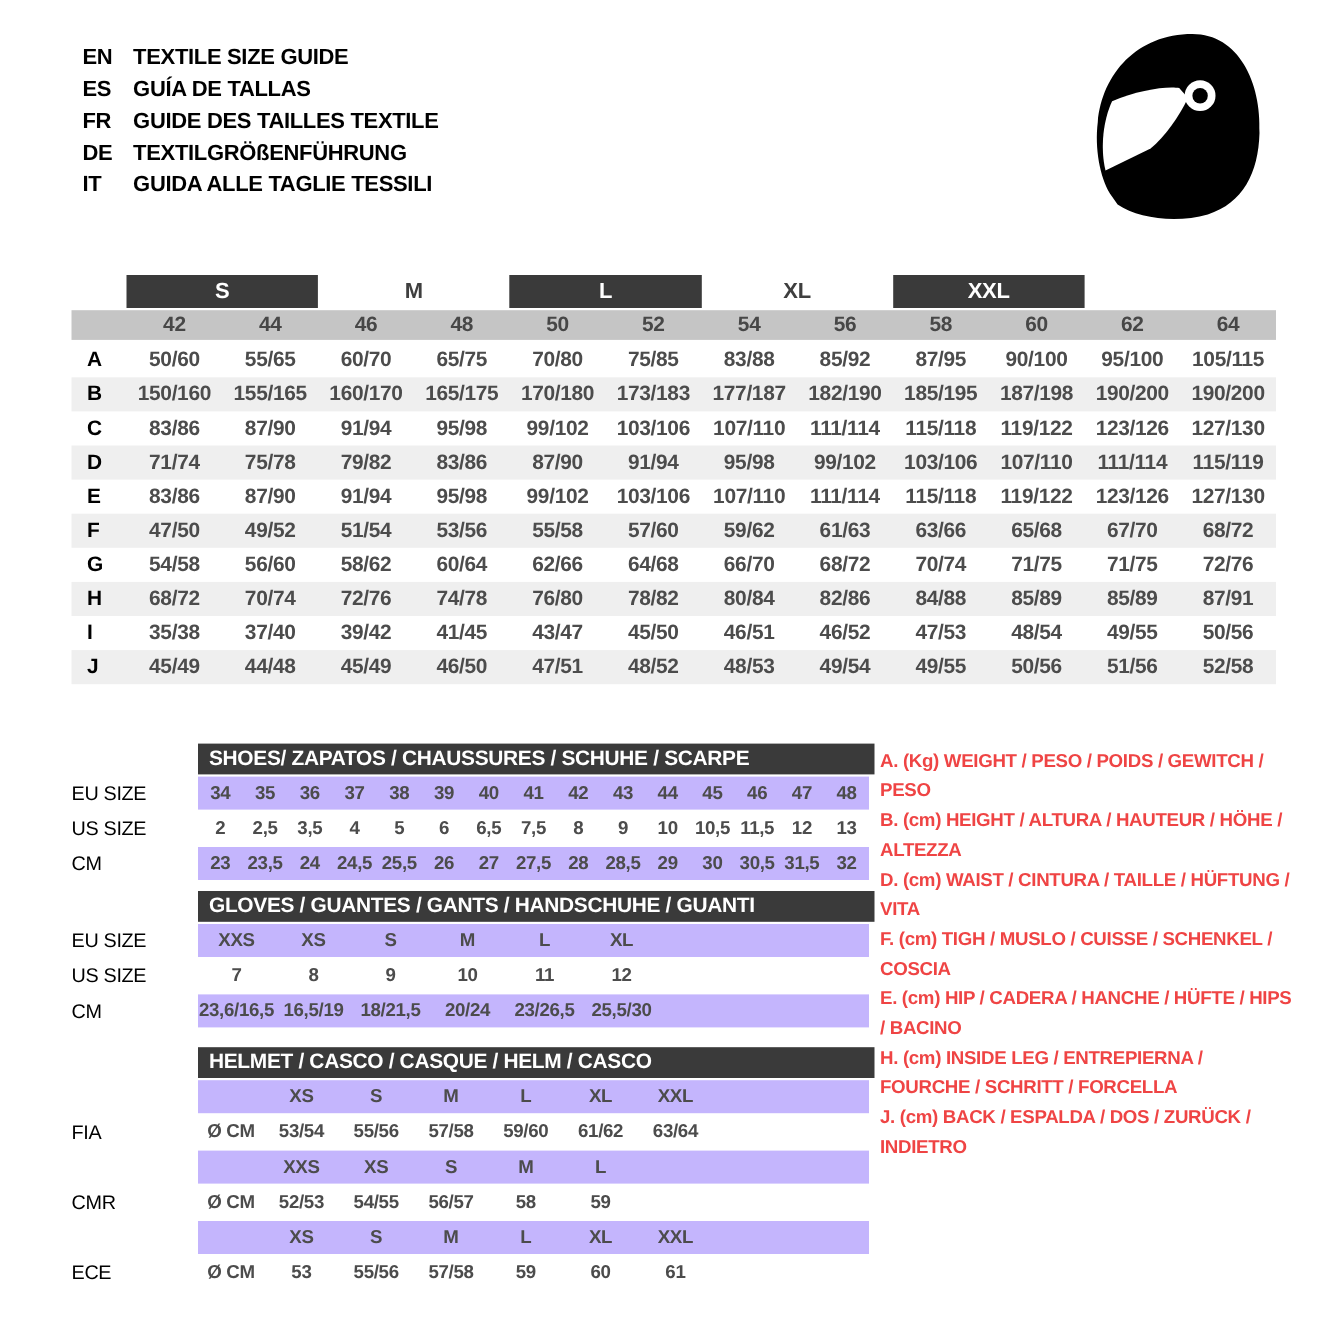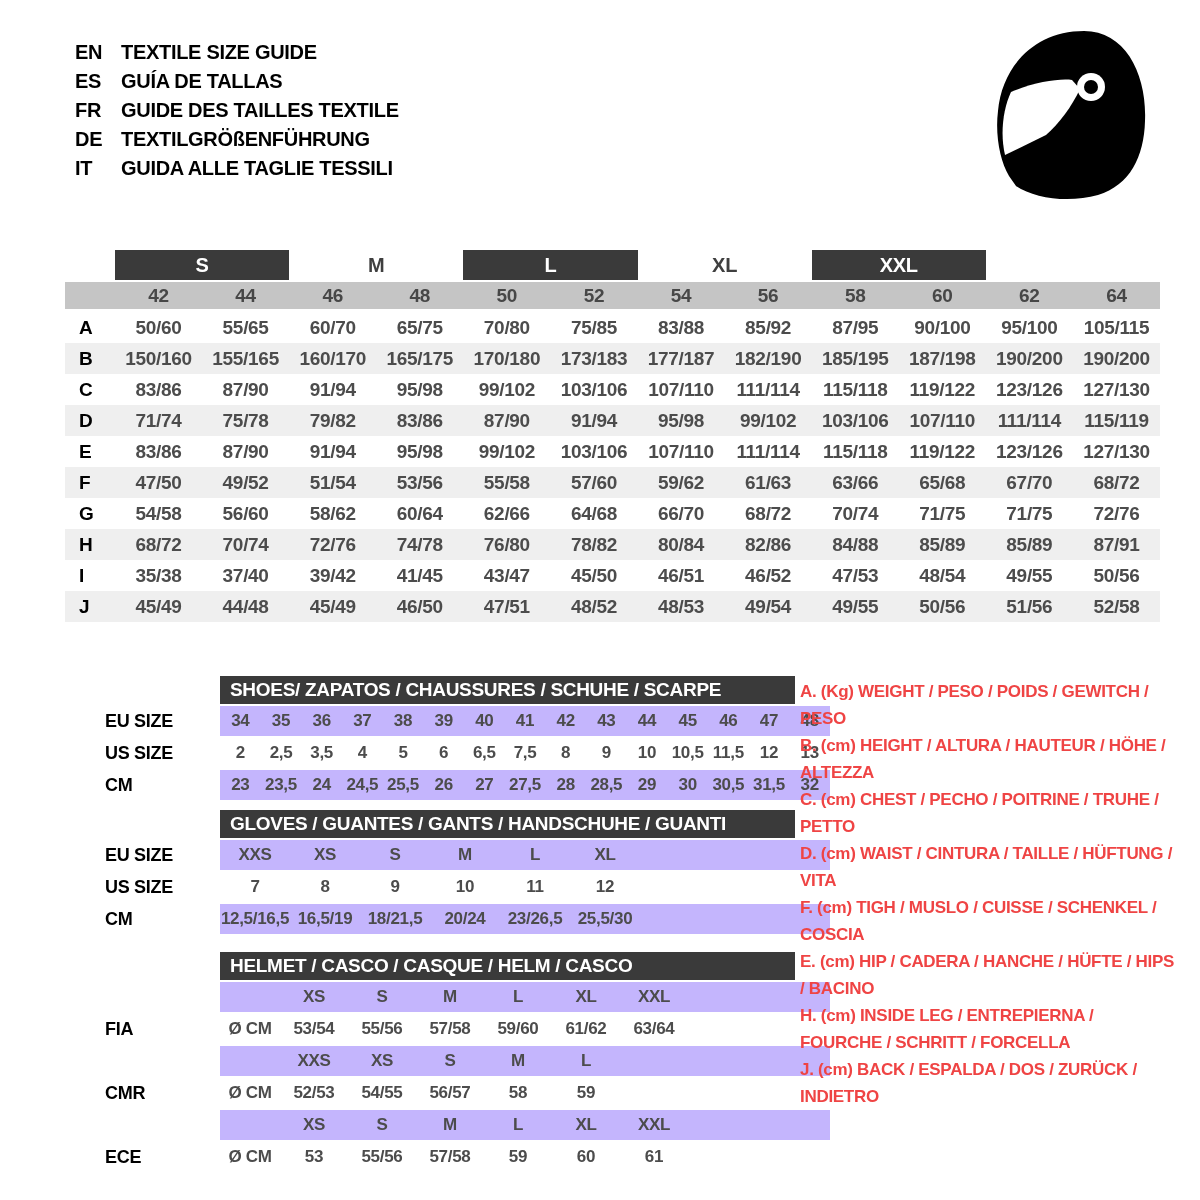--- a/index.html
+++ b/index.html
@@ -26,21 +26,21 @@
   .mt-row { height:31px; align-items:center; }
   .mt-row.stripe { background:#efefef; }
   .mt-letter { font-size:19px; font-weight:700; color:#000; padding-left:14px; }
   .mt-val { text-align:center; font-size:19px; font-weight:700; color:#4c4c4c; white-space:nowrap; }
 
   
   .bottom-left { position:absolute; top:676px; left:65px; width:730px; }
   .sub-table { margin-bottom:10px; }
   .helmet-table { margin-top:18px; }
   .sub-row { display:flex; margin-bottom:2px; }
-  .sub-label { width:115px; font-size:18px; font-weight:700; color:#000; line-height:30px; flex:none;margin-left:40px; }
+  .sub-label { width:115px; font-size:18px; font-weight:400; color:#000; line-height:30px; flex:none; }
   .sub-title {
     width:707px; height:28px; box-sizing:border-box; background:#3a3a3a; color:#fff;
     font-size:19px; font-weight:700; line-height:28px; padding-left:10px; white-space:nowrap;
   }
   .sub-content { width:610px; height:30px; display:grid; align-items:center; flex:none; }
   .sub-content.gray { background:#c4b5fd; }
   .sub-val { text-align:center; font-size:17px; font-weight:700; color:#4c4c4c; white-space:nowrap; }
   .shoes-cols  { grid-template-columns:repeat(15,1fr); }
   .gloves-cols { grid-template-columns:repeat(6,70px); }
   .helmet-cols { grid-template-columns:60px repeat(6,68px); }
@@ -343,21 +343,21 @@
               <div class="sub-val">8</div>
               <div class="sub-val">9</div>
               <div class="sub-val">10</div>
               <div class="sub-val">11</div>
               <div class="sub-val">12</div>
             </div>
           </div>
           <div class="sub-row">
             <div class="sub-label">CM</div>
             <div class="sub-content gloves-cols gray">
-              <div class="sub-val">12,5/16,5</div>
+              <div class="sub-val">23,6/16,5</div>
               <div class="sub-val">16,5/19</div>
               <div class="sub-val">18/21,5</div>
               <div class="sub-val">20/24</div>
               <div class="sub-val">23/26,5</div>
               <div class="sub-val">25,5/30</div>
             </div>
           </div>
         </div>
     </div>
 
@@ -438,21 +438,20 @@
             </div>
           </div>
         </div>
     </div>
 
   </div>
 
   <div class="legend">
       <div class="legend-item">A. (Kg) WEIGHT / PESO / POIDS / GEWITCH / PESO</div>
       <div class="legend-item">B. (cm) HEIGHT / ALTURA / HAUTEUR / HÖHE / ALTEZZA</div>
-      <div class="legend-item">C. (cm) CHEST / PECHO / POITRINE / TRUHE / PETTO</div>
       <div class="legend-item">D. (cm) WAIST / CINTURA / TAILLE / HÜFTUNG / VITA</div>
       <div class="legend-item">F. (cm) TIGH / MUSLO / CUISSE / SCHENKEL / COSCIA</div>
       <div class="legend-item">E. (cm) HIP / CADERA / HANCHE / HÜFTE / HIPS / BACINO</div>
       <div class="legend-item">H. (cm) INSIDE LEG / ENTREPIERNA / FOURCHE / SCHRITT / FORCELLA</div>
       <div class="legend-item">J. (cm) BACK / ESPALDA / DOS / ZURÜCK / INDIETRO</div>
     </div>
 
 </div>
 
 </body></html>

